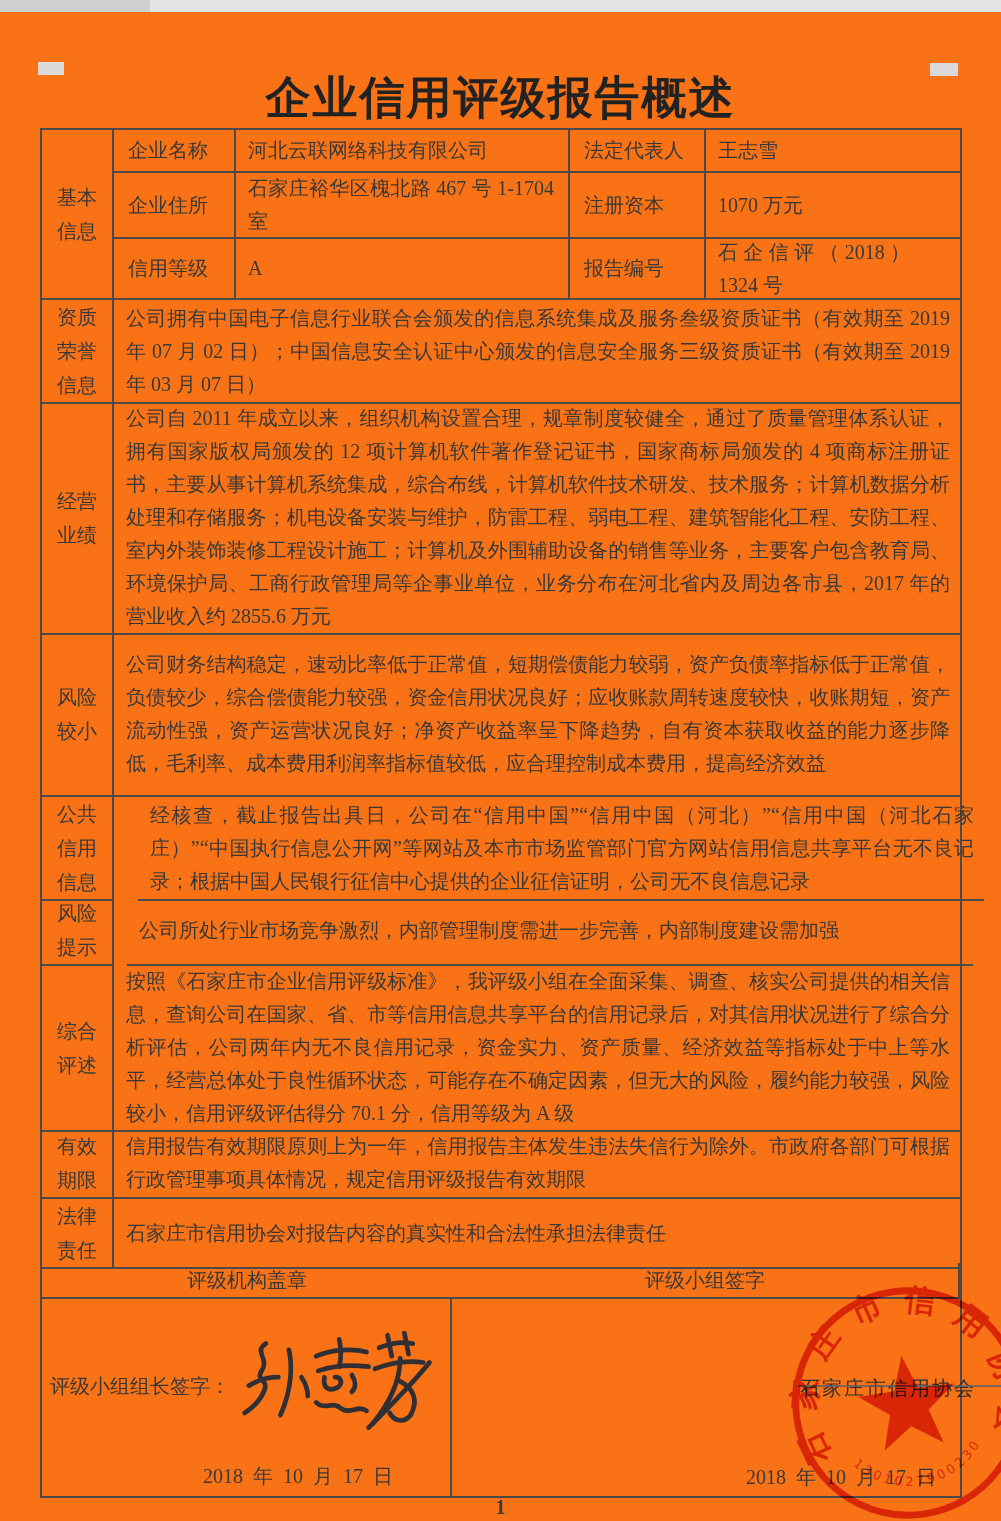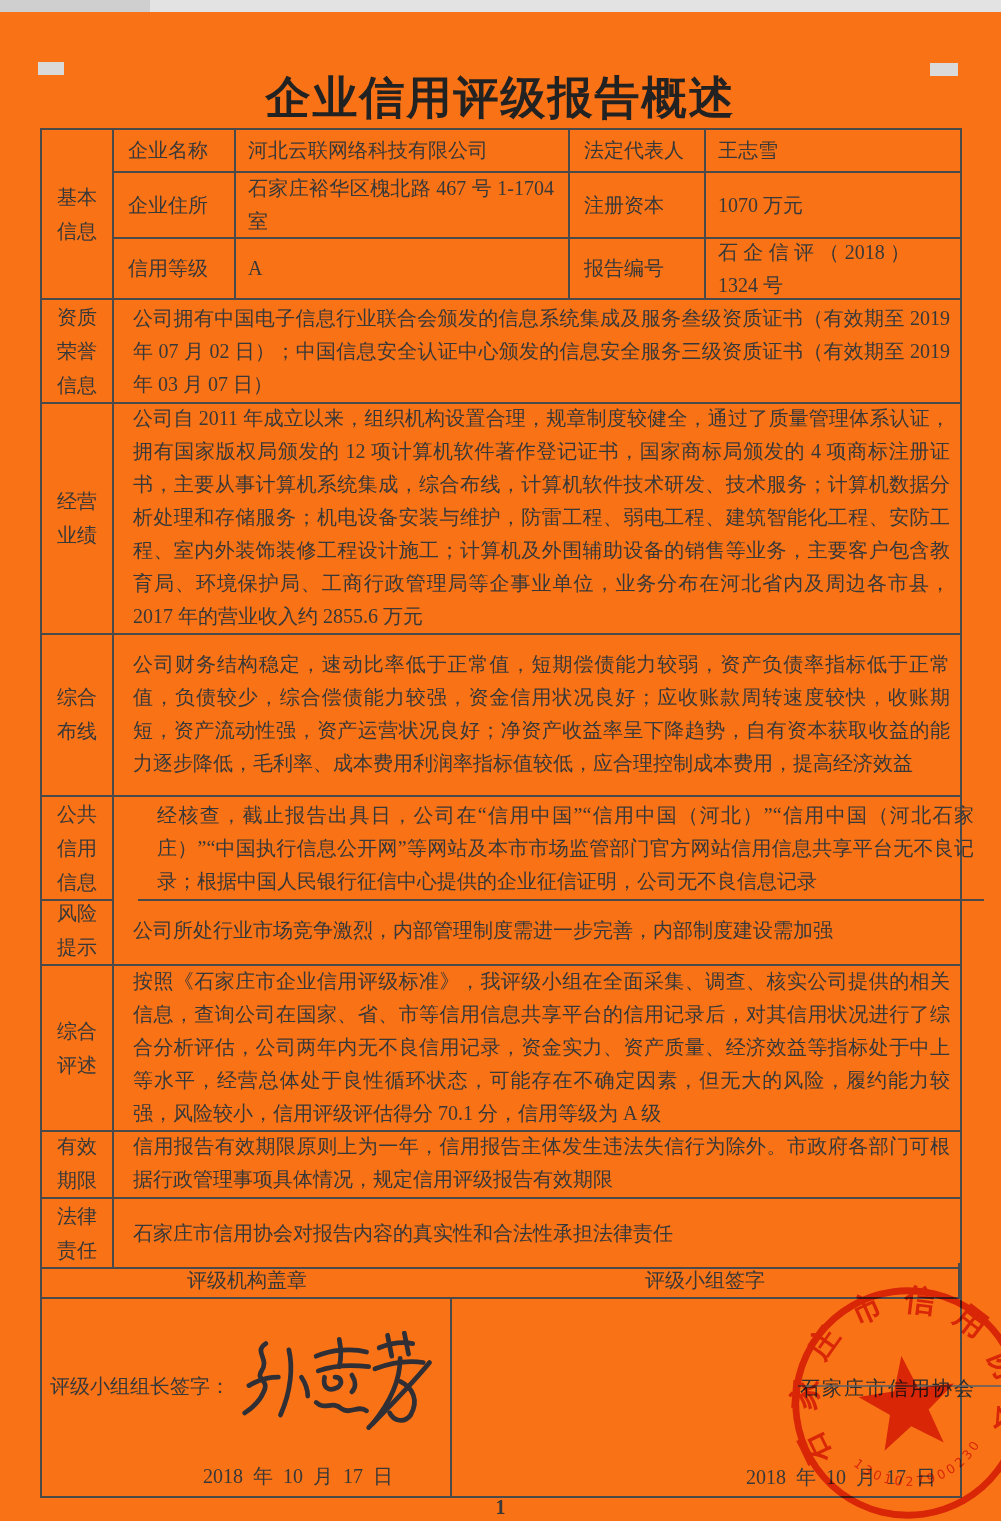--- a/index.html
+++ b/index.html
@@ -35,21 +35,21 @@
   .cell.last-col{border-right:none;}
   .cell.last-row{border-bottom:none;}
 
   .vlab{justify-content:center; text-align:center;}
   .vlab .wbox{display:inline-block; width:44px; line-height:34px; text-align:center;}
 
   .flab{padding-left:14px;}
   .fval{padding-left:12px; padding-right:14px; text-align:justify; line-height:33px;}
   .fval.narrow{padding-right:50px;}
 
-  .para{padding:0 10px 0 19px;}
+  .para{padding:0 10px 0 12px;}
   .para p{margin:0; line-height:33px; text-align:justify; width:100%;}
 
   .sig-head .cell{justify-content:center; font-size:20px;}
   .sig-cell{position:relative; display:block;}
 
   .leader-label{position:absolute; left:8px; top:74px; font-size:20px;}
   .sig-svg{position:absolute; left:192px; top:32px;}
   .date-left{position:absolute; right:57px; bottom:6px; font-size:20px; word-spacing:5px;}
   .org-name{position:absolute; left:300px; top:76px; font-size:20px; letter-spacing:2px; color:#2e2e2e;}
   .strike{position:absolute; left:298px; top:86px; width:208px; height:2px; background:#606060; opacity:.8;}
@@ -111,37 +111,37 @@
       <div class="cell vlab">
           <span class="wbox">经营业绩</span>
         </div>
       <div class="cell para last-col">
           <p>公司自 2011 年成立以来，组织机构设置合理，规章制度较健全，通过了质量管理体系认证，拥有国家版权局颁发的 12 项计算机软件著作登记证书，国家商标局颁发的 4 项商标注册证书，主要从事计算机系统集成，综合布线，计算机软件技术研发、技术服务；计算机数据分析处理和存储服务；机电设备安装与维护，防雷工程、弱电工程、建筑智能化工程、安防工程、室内外装饰装修工程设计施工；计算机及外围辅助设备的销售等业务，主要客户包含教育局、环境保护局、工商行政管理局等企事业单位，业务分布在河北省内及周边各市县，2017 年的营业收入约 2855.6 万元</p>
         </div>
     </div>
 
     <div class="row-sec" style="height:165px;">
       <div class="cell vlab">
-          <span class="wbox">综合布线</span>
+          <span class="wbox">风险较小</span>
         </div>
       <div class="cell para last-col">
           <p>公司财务结构稳定，速动比率低于正常值，短期偿债能力较弱，资产负债率指标低于正常值，负债较少，综合偿债能力较强，资金信用状况良好；应收账款周转速度较快，收账期短，资产流动性强，资产运营状况良好；净资产收益率呈下降趋势，自有资本获取收益的能力逐步降低，毛利率、成本费用利润率指标值较低，应合理控制成本费用，提高经济效益</p>
         </div>
     </div>
 
     <div class="row-sec" style="height:99px;gap:24px;">
       <div class="cell vlab">
           <span class="wbox">公共信用信息</span>
         </div>
       <div class="cell para last-col">
           <p>经核查，截止报告出具日，公司在“信用中国”“信用中国（河北）”“信用中国（河北石家庄）”“中国执行信息公开网”等网站及本市市场监管部门官方网站信用信息共享平台无不良记录；根据中国人民银行征信中心提供的企业征信证明，公司无不良信息记录</p>
         </div>
     </div>
 
-    <div class="row-sec" style="height:69px;">
+    <div class="row-sec" style="height:69px;gap:13px;">
       <div class="cell vlab">
           <span class="wbox">风险提示</span>
         </div>
       <div class="cell para last-col">
           <p>公司所处行业市场竞争激烈，内部管理制度需进一步完善，内部制度建设需加强</p>
         </div>
     </div>
 
     <div class="row-sec" style="height:164px;">
       <div class="cell vlab">

